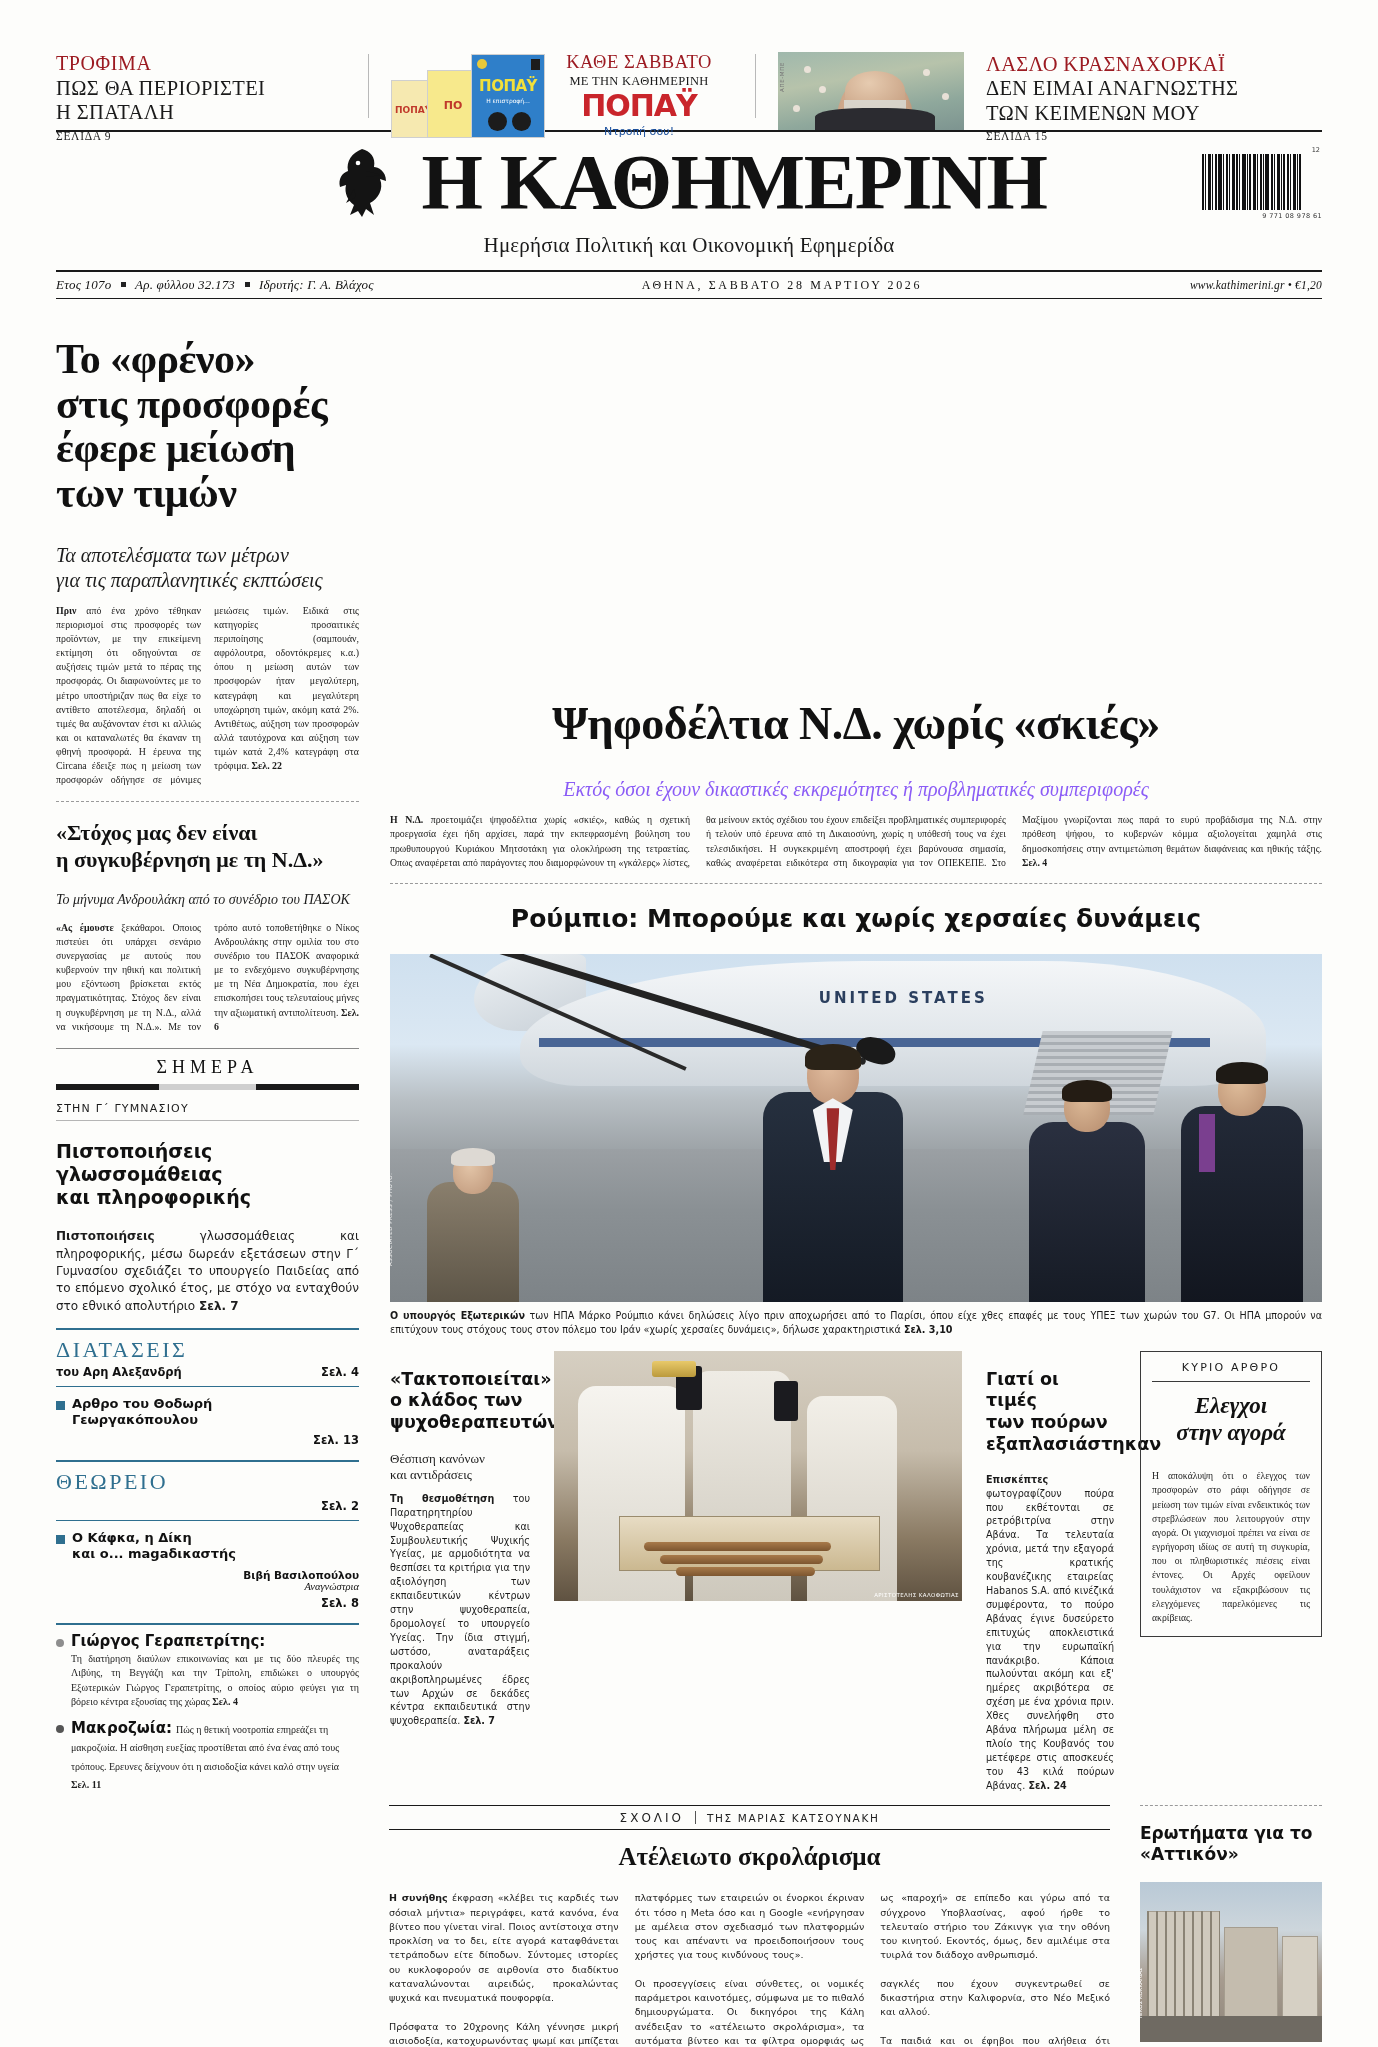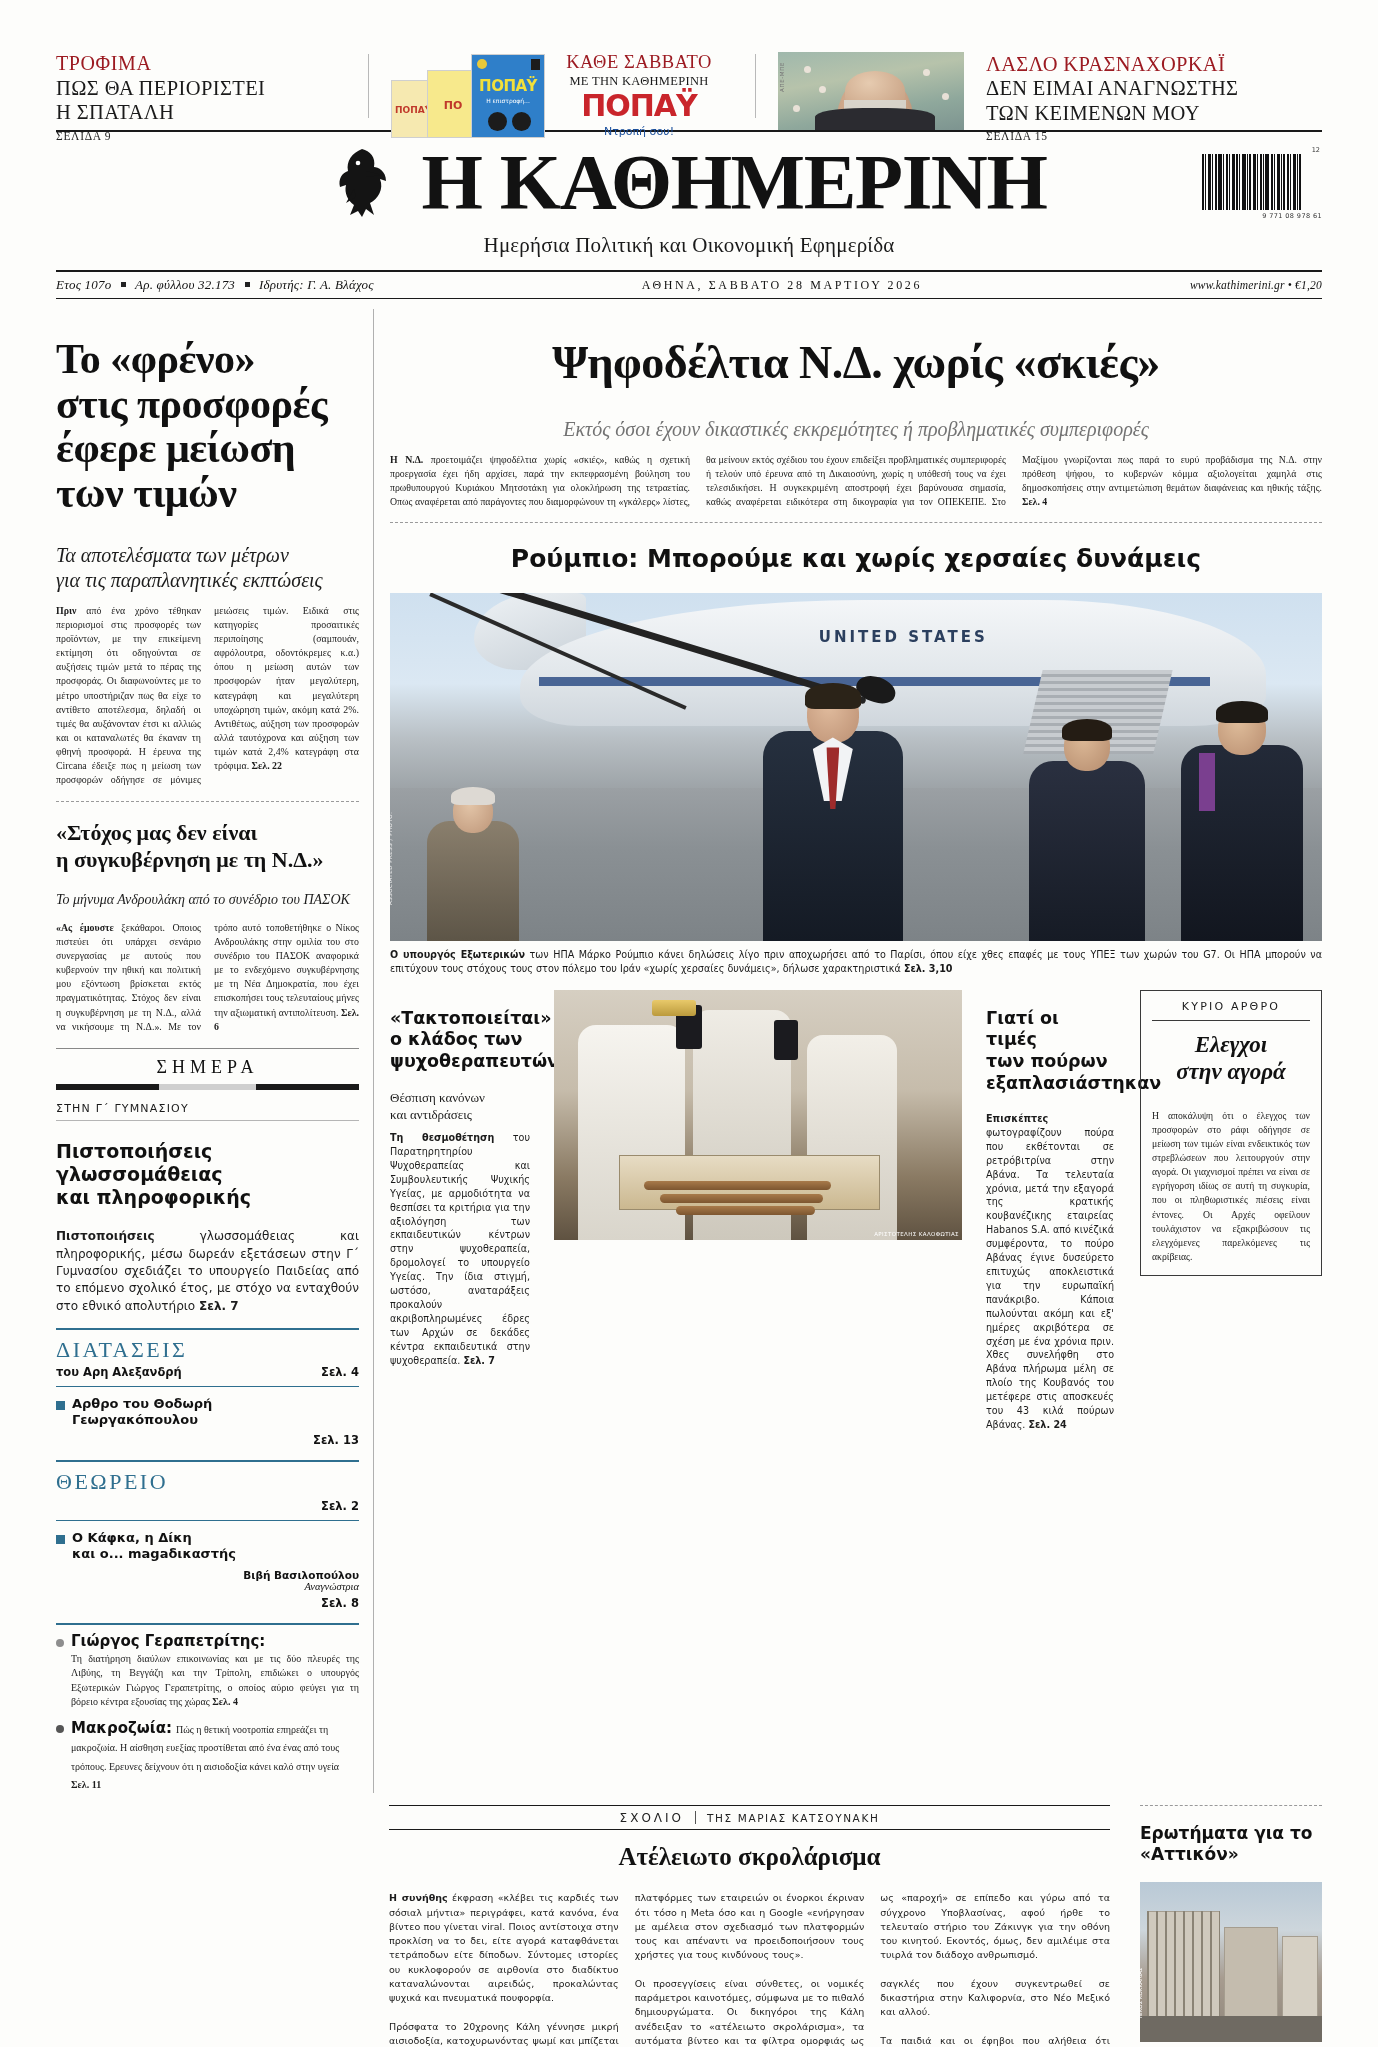--- a/index.html
+++ b/index.html
@@ -89,21 +89,21 @@
   .hrule-thin { border-top:2px solid #1a1a1a; margin-top:12px; }
   .infoline { display:flex; align-items:center; font-style:italic; font-size:13px;
     padding:5px 0 5px; letter-spacing:.2px; }
   .infoline .left { flex:0 0 auto; }
   .infoline .mid { flex:1; text-align:center; font-style:normal; font-size:12px; letter-spacing:2.6px; }
   .infoline .right { flex:0 0 auto; font-size:11.5px; }
   .sq { display:inline-block; width:5px; height:5px; background:#222; margin:0 6px 2px; }
   .hrule-med { border-top:1.5px solid #1a1a1a; }
 
   
-  .main { display:flex; margin-top:10px; }
+  .main { display:flex; margin-top:10px;align-items:flex-end; }
   .col-left { width:317px; flex:0 0 317px; padding-right:14px; }
   .vdiv { width:1px; background:#b0b0b0; flex:0 0 1px; }
   .col-right { flex:1; padding-left:16px; }
 
   
   .lead-h { font-size:42px; line-height:1.06; letter-spacing:-.5px; color:#111; }
   .lead-sub { font-style:italic; font-size:20px; line-height:1.22; margin-top:12px; color:#1d1d1d; }
   .body2 { column-count:2; column-gap:13px; font-size:9.9px; line-height:1.42;
     text-align:justify; margin-top:12px; color:#1b1b1b; }
   .body2 b { font-weight:bold; }
@@ -137,21 +137,21 @@
   .cred-it { text-align:right; font-style:italic; font-size:10.5px; }
   .dot-item { display:flex; gap:7px; margin-top:3px; }
   .dot { width:8px; height:8px; border-radius:50%; background:#8e8e8e; flex:0 0 8px; margin-top:7px; }
   .dot-b { width:8px; height:8px; border-radius:50%; background:#555; flex:0 0 8px; margin-top:6px; }
   .dot-h { font-family:"DejaVu Sans", sans-serif; font-size:15px; font-weight:bold; color:#111; }
   .dot-t { font-size:10px; line-height:1.45; text-align:justify; color:#1c1c1c; margin-top:2px; }
   .dot-t b { font-weight:bold; }
 
   
   .main-h { font-size:46px; line-height:1.02; letter-spacing:-.5px; text-align:center; color:#111; }
-  .main-sub { font-style:italic; font-size:20px; text-align:center; margin-top:27px; color:#737373; }
+  .main-sub { font-style:italic; font-size:20px; text-align:center; margin-top:27px; color:#8b5cf6; }
   .body3 { column-count:3; column-gap:16px; font-size:9.8px; line-height:1.44;
     text-align:justify; margin-top:12px; color:#1b1b1b; }
   .dashrule2 { border-top:1px dashed #9a9a9a; margin:13px 0 10px; }
   .rubio-h { text-align:center; font-family:"DejaVu Sans", sans-serif; font-size:25px; color:#111; }
 
   
   .photo { position:relative; width:100%; height:348px; margin-top:12px; overflow:hidden;
     background:linear-gradient(180deg,#cfe0ef 0%,#dbe8f3 26%,#b8bfc4 42%,#9aa0a4 58%,#8d9296 100%); }
   .plane { position:absolute; left:14%; top:2%; width:80%; height:36%;
     background:linear-gradient(180deg,#f4f6f8 0%,#e3e8ec 55%,#cfd6dc 100%);

